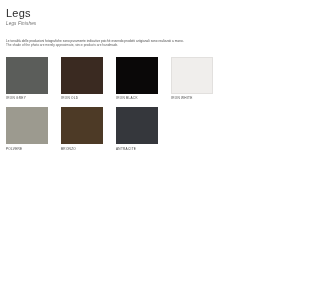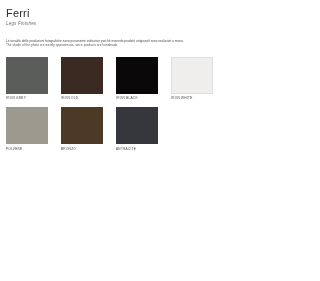--- a/index.html
+++ b/index.html
@@ -91,21 +91,21 @@
     text-transform: uppercase;
     white-space: nowrap;
   }
 </style>
 </head>
 <body>
 
 <div class="page">
 
   <div class="header">
-    <h1 class="title">Ferri</h1>
+    <h1 class="title">Legs</h1>
     <div class="subtitle">Legs Finishes</div>
   </div>
 
   <div class="disclaimer">
     <span class="line it">Le tonalità delle produzioni fotografiche sono puramente indicative poiché essendo prodotti artigianali sono realizzati a mano.</span>
     <span class="line en">The shade of the photo are merely approximate, since products are handmade.</span>
   </div>
 
   <div class="swatch-grid" id="swatch-grid">
       <div class="swatch-row">

